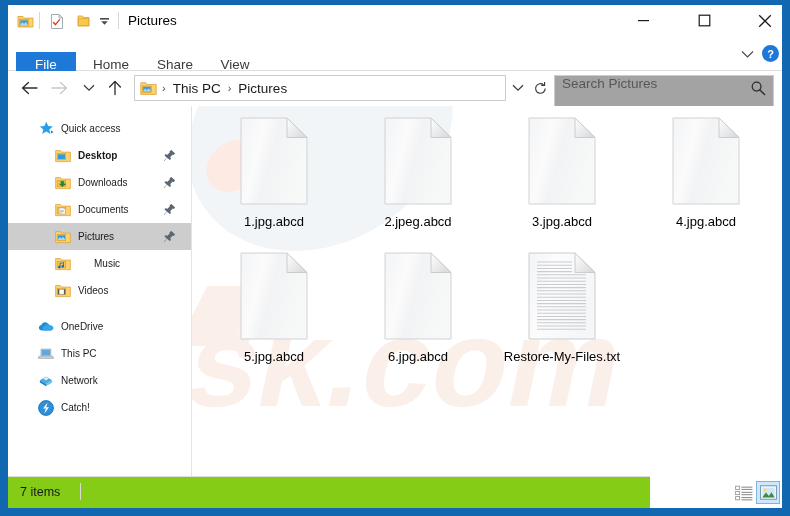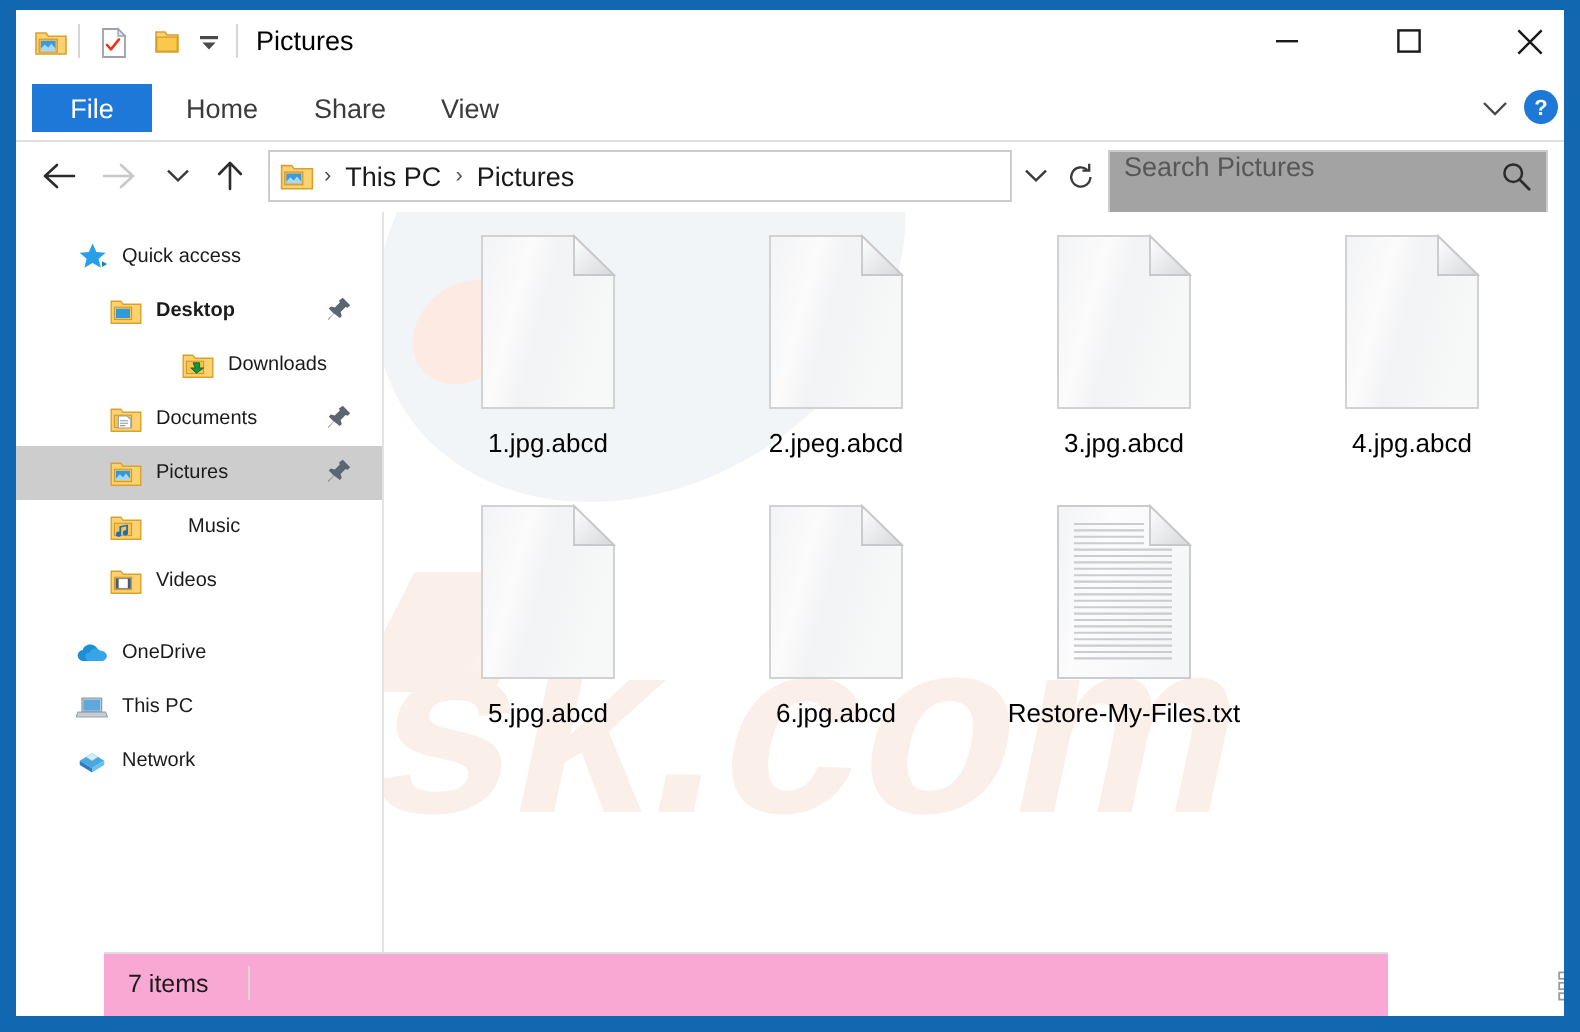--- a/index.html
+++ b/index.html
@@ -88,21 +88,21 @@
   
   #ribbon {
     position: absolute;
     left: 0; top: 33px;
     width: 774px; height: 32px;
     background: #ffffff;
     border-bottom: 1px solid #dededc;
   }
   .tab {
     position: absolute;
-    top: 4px;
+    top: 14px;
     height: 24px;
     display: flex;
     align-items: center;
     justify-content: center;
     font-size: 13.5px;
     color: #3b3b3b;
     white-space: nowrap;
   }
   #tab-file {
     left: 8px;
@@ -315,23 +315,22 @@
     width: 128px;
     word-break: break-word;
   }
 
   
   #statusbar {
     position: absolute;
     left: 0; top: 471px;
     width: 642px;
     height: 32px;
-    background: #f9a8d4;
+    background: #84cc16;
     border-top: 1px solid #dedede;
-    margin-left: 44px;
   }
   #status-text {
     position: absolute;
     left: 12px; top: 8px;
     font-size: 12.5px;
     color: #1a1a1a;
     white-space: nowrap;
   }
   #status-sep {
     position: absolute;
@@ -511,21 +510,21 @@
                 <path d="M0.6 1.6h4.8l1.1 1.5h8.9V12.6H0.6z" fill="#ffd271" stroke="#d9a12b" stroke-width="0.7"></path>
                 <rect x="2.2" y="4.6" width="8.6" height="6.2" fill="#f5c452" stroke="#cf9a28" stroke-width="0.55"></rect>
                 <rect x="3" y="5.4" width="7" height="4.6" fill="#2e9ae0"></rect>
               </svg>
             </span>
             <span class="nav-lbl">Desktop</span>
             <span class="pin"><svg width="13" height="13" viewBox="0 0 13 13">
                 <path d="M8.4 0.9l3.7 3.7-1.3 1.3-1-0.4-2.5 2.5 0.6 2-1 1L4 8.8 1.2 11.9 0.9 11.6 3.8 8.7 1.4 6.2l1-1 2 0.6 2.5-2.5-0.4-1z" fill="#5a6672"></path>
               </svg></span>
           </div>
-          <div class="nav-item lvl1" style="top: 63px; margin-left: 36px;">
+          <div class="nav-item lvl1" style="top: 63px;">
             <span class="nav-ico">
               <svg width="16" height="14" viewBox="0 0 16 14">
                 <path d="M0.6 1.6h4.8l1.1 1.5h8.9V12.6H0.6z" fill="#ffd271" stroke="#d9a12b" stroke-width="0.7"></path>
                 <rect x="2.2" y="4.6" width="8.6" height="6.2" fill="#f5c452" stroke="#cf9a28" stroke-width="0.55"></rect>
                 <path d="M5.6 5.4h3.2v2.6h2L7.2 10.6 4.4 8h2.2z" fill="#1b8f3a" stroke="#0f6f29" stroke-width="0.5"></path>
               </svg>
             </span>
             <span class="nav-lbl">Downloads</span>
             <span class="pin"><svg width="13" height="13" viewBox="0 0 13 13">
                 <path d="M8.4 0.9l3.7 3.7-1.3 1.3-1-0.4-2.5 2.5 0.6 2-1 1L4 8.8 1.2 11.9 0.9 11.6 3.8 8.7 1.4 6.2l1-1 2 0.6 2.5-2.5-0.4-1z" fill="#5a6672"></path>
@@ -603,20 +602,30 @@
           <div class="nav-item lvl0" style="top: 261px;">
             <span class="nav-ico">
               <svg width="17" height="14" viewBox="0 0 17 14">
                 <path d="M2 6.3l6.5-4 6.5 4-6.5 4z" fill="#4aa8e0"></path>
                 <path d="M2 6.3v2.3l6.5 4v-2.3z" fill="#2c7fba"></path>
                 <path d="M15 6.3v2.3l-6.5 4v-2.3z" fill="#6cc0ee"></path>
                 <path d="M5.4 4.4l3.1-1.9 3.1 1.9-3.1 2z" fill="#d7ecf9"></path>
               </svg>
             </span>
             <span class="nav-lbl">Network</span>
+          </div>
+          <div class="nav-item lvl0" style="top: 288px;">
+            <span class="nav-ico">
+              <svg width="16" height="16" viewBox="0 0 16 16">
+                <circle cx="8" cy="8" r="7.4" fill="#2f8fd8"></circle>
+                <circle cx="8" cy="8" r="7.4" fill="none" stroke="#1b6fb5" stroke-width="0.9"></circle>
+                <path d="M9.6 2.6L5 8.6h2.8L6.4 13.6 11 7.2H8.2z" fill="#ffffff"></path>
+              </svg>
+            </span>
+            <span class="nav-lbl">Catch!</span>
           </div>
         </div>
       <div id="splitter"></div>
 
       <div id="filelist">
         <svg id="watermark" viewBox="0 0 900 420">
           <g fill="#fbefea" transform="skewX(-12)">
             <ellipse cx="330" cy="55" rx="130" ry="120" fill="#f2f5f8"></ellipse>
             <circle cx="250" cy="90" r="26" fill="#fdeae2"></circle>
             <path d="M250 210h70l-18 60h-70z"></path>

